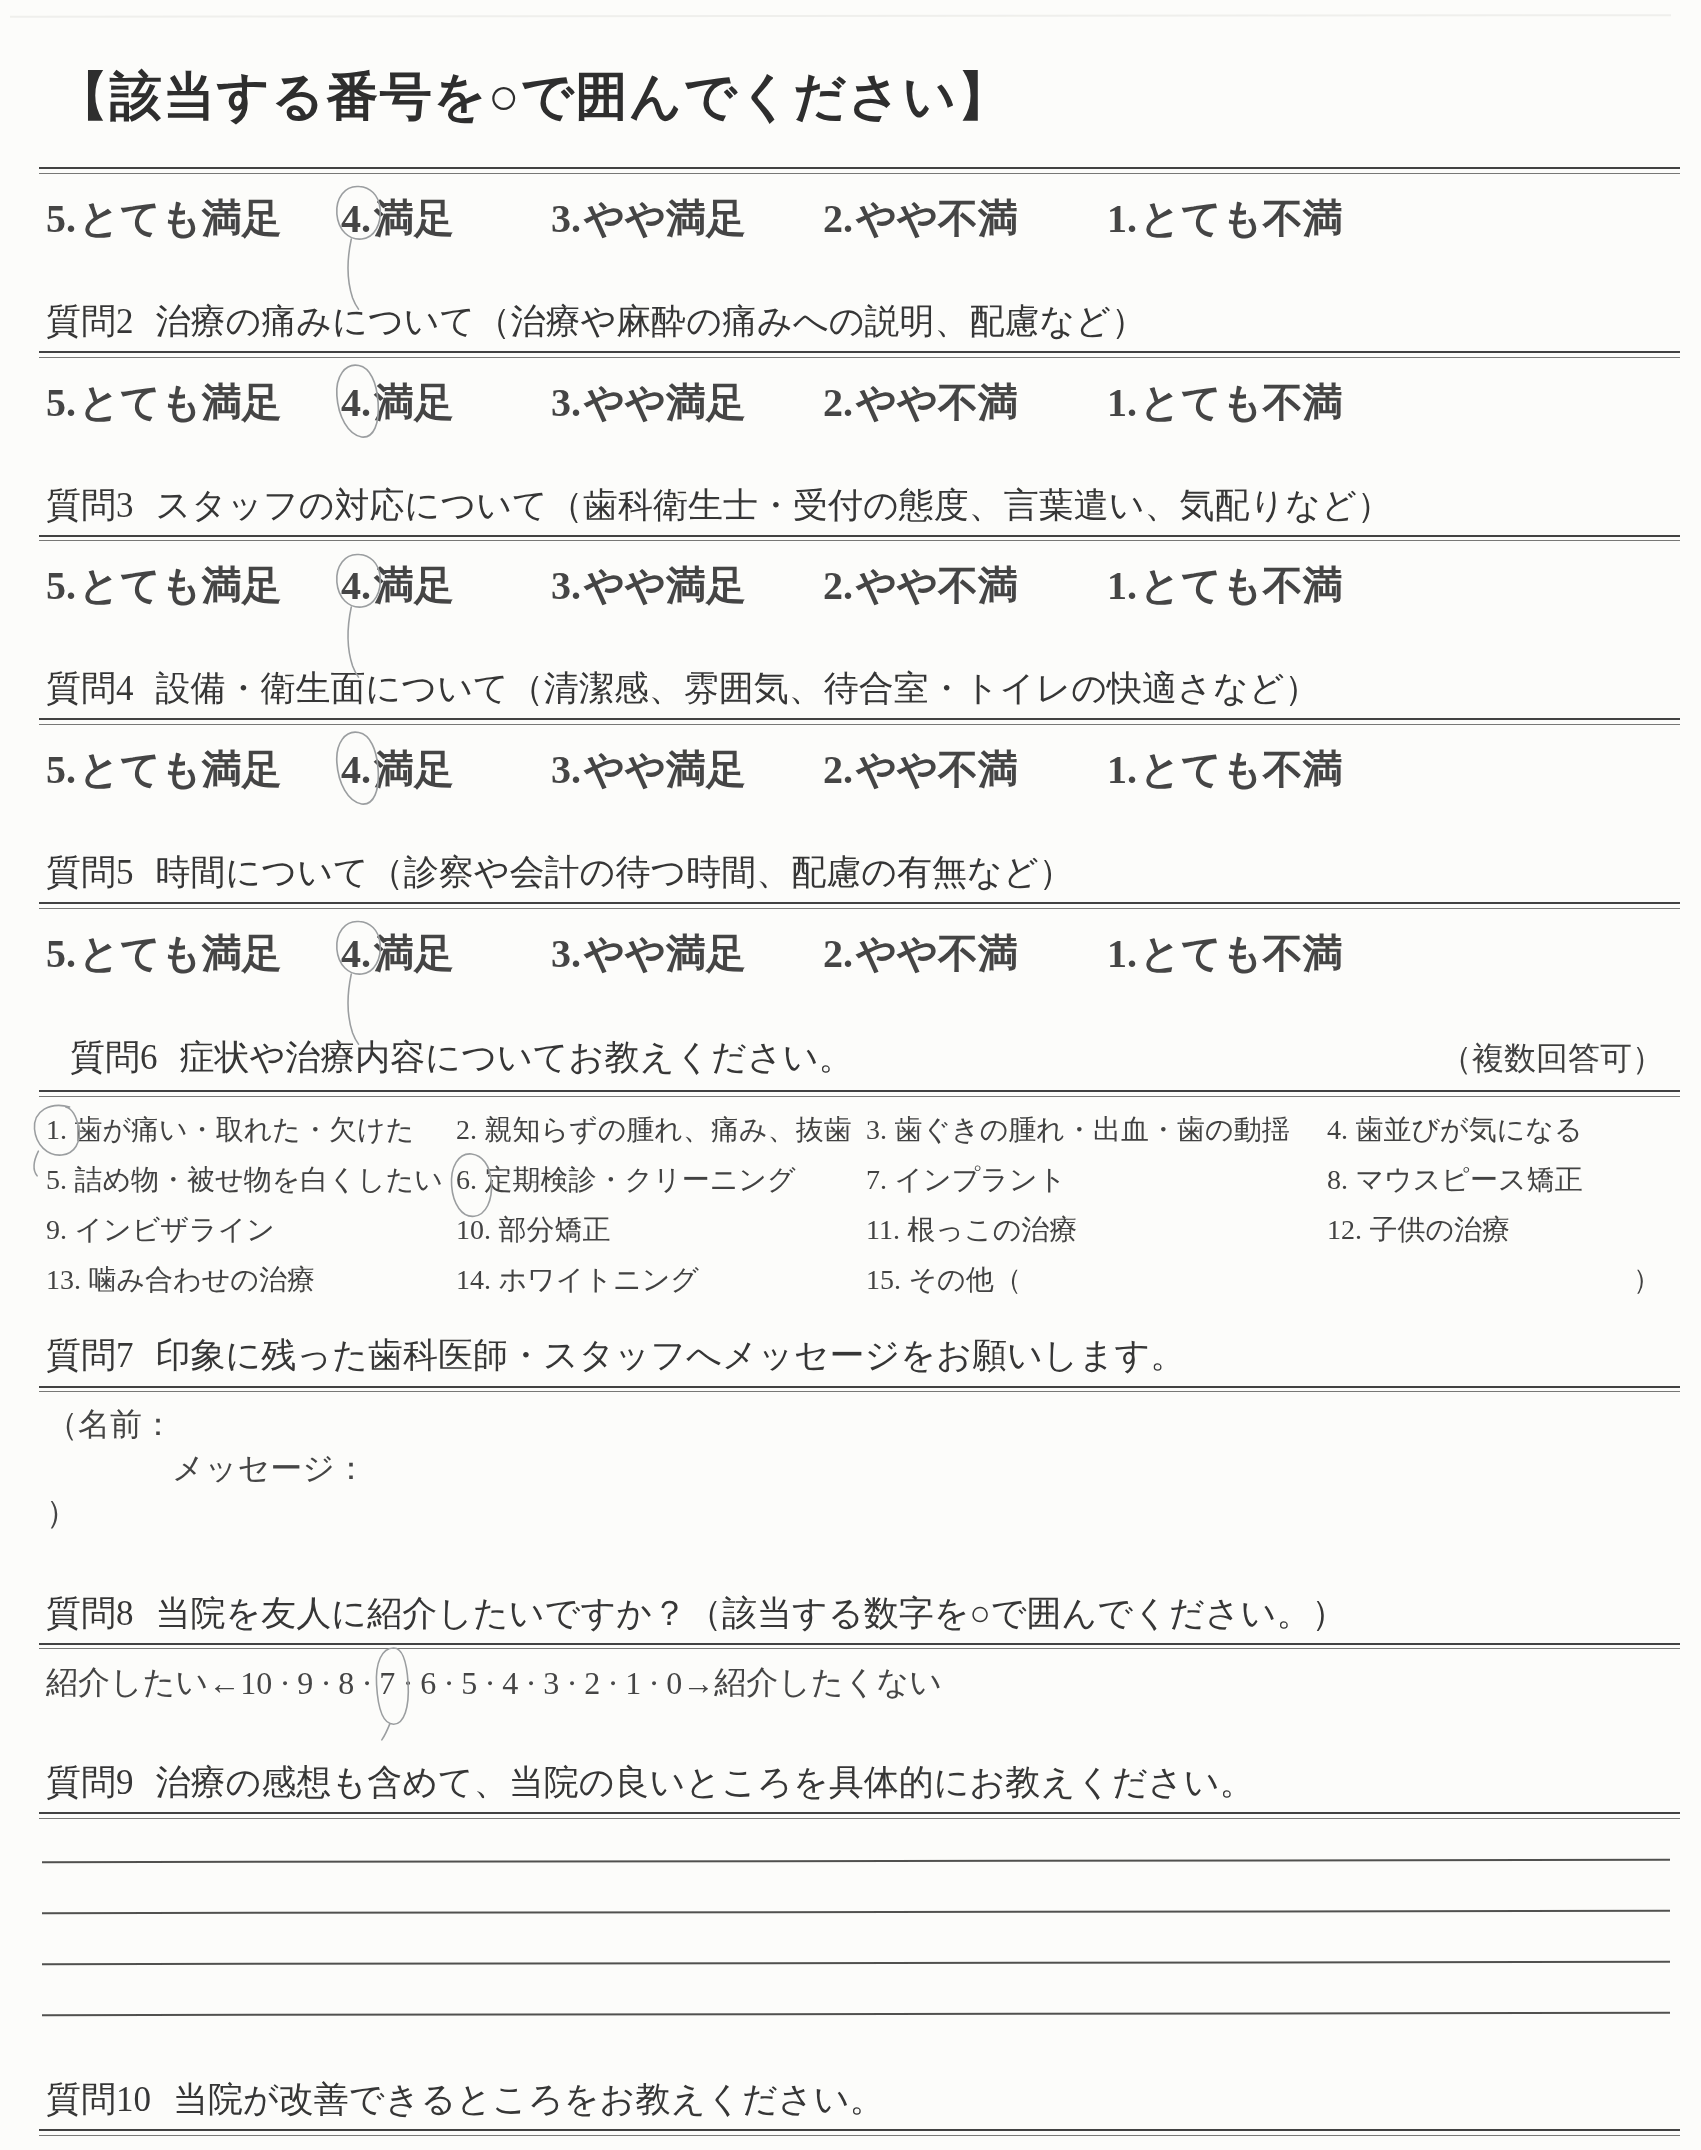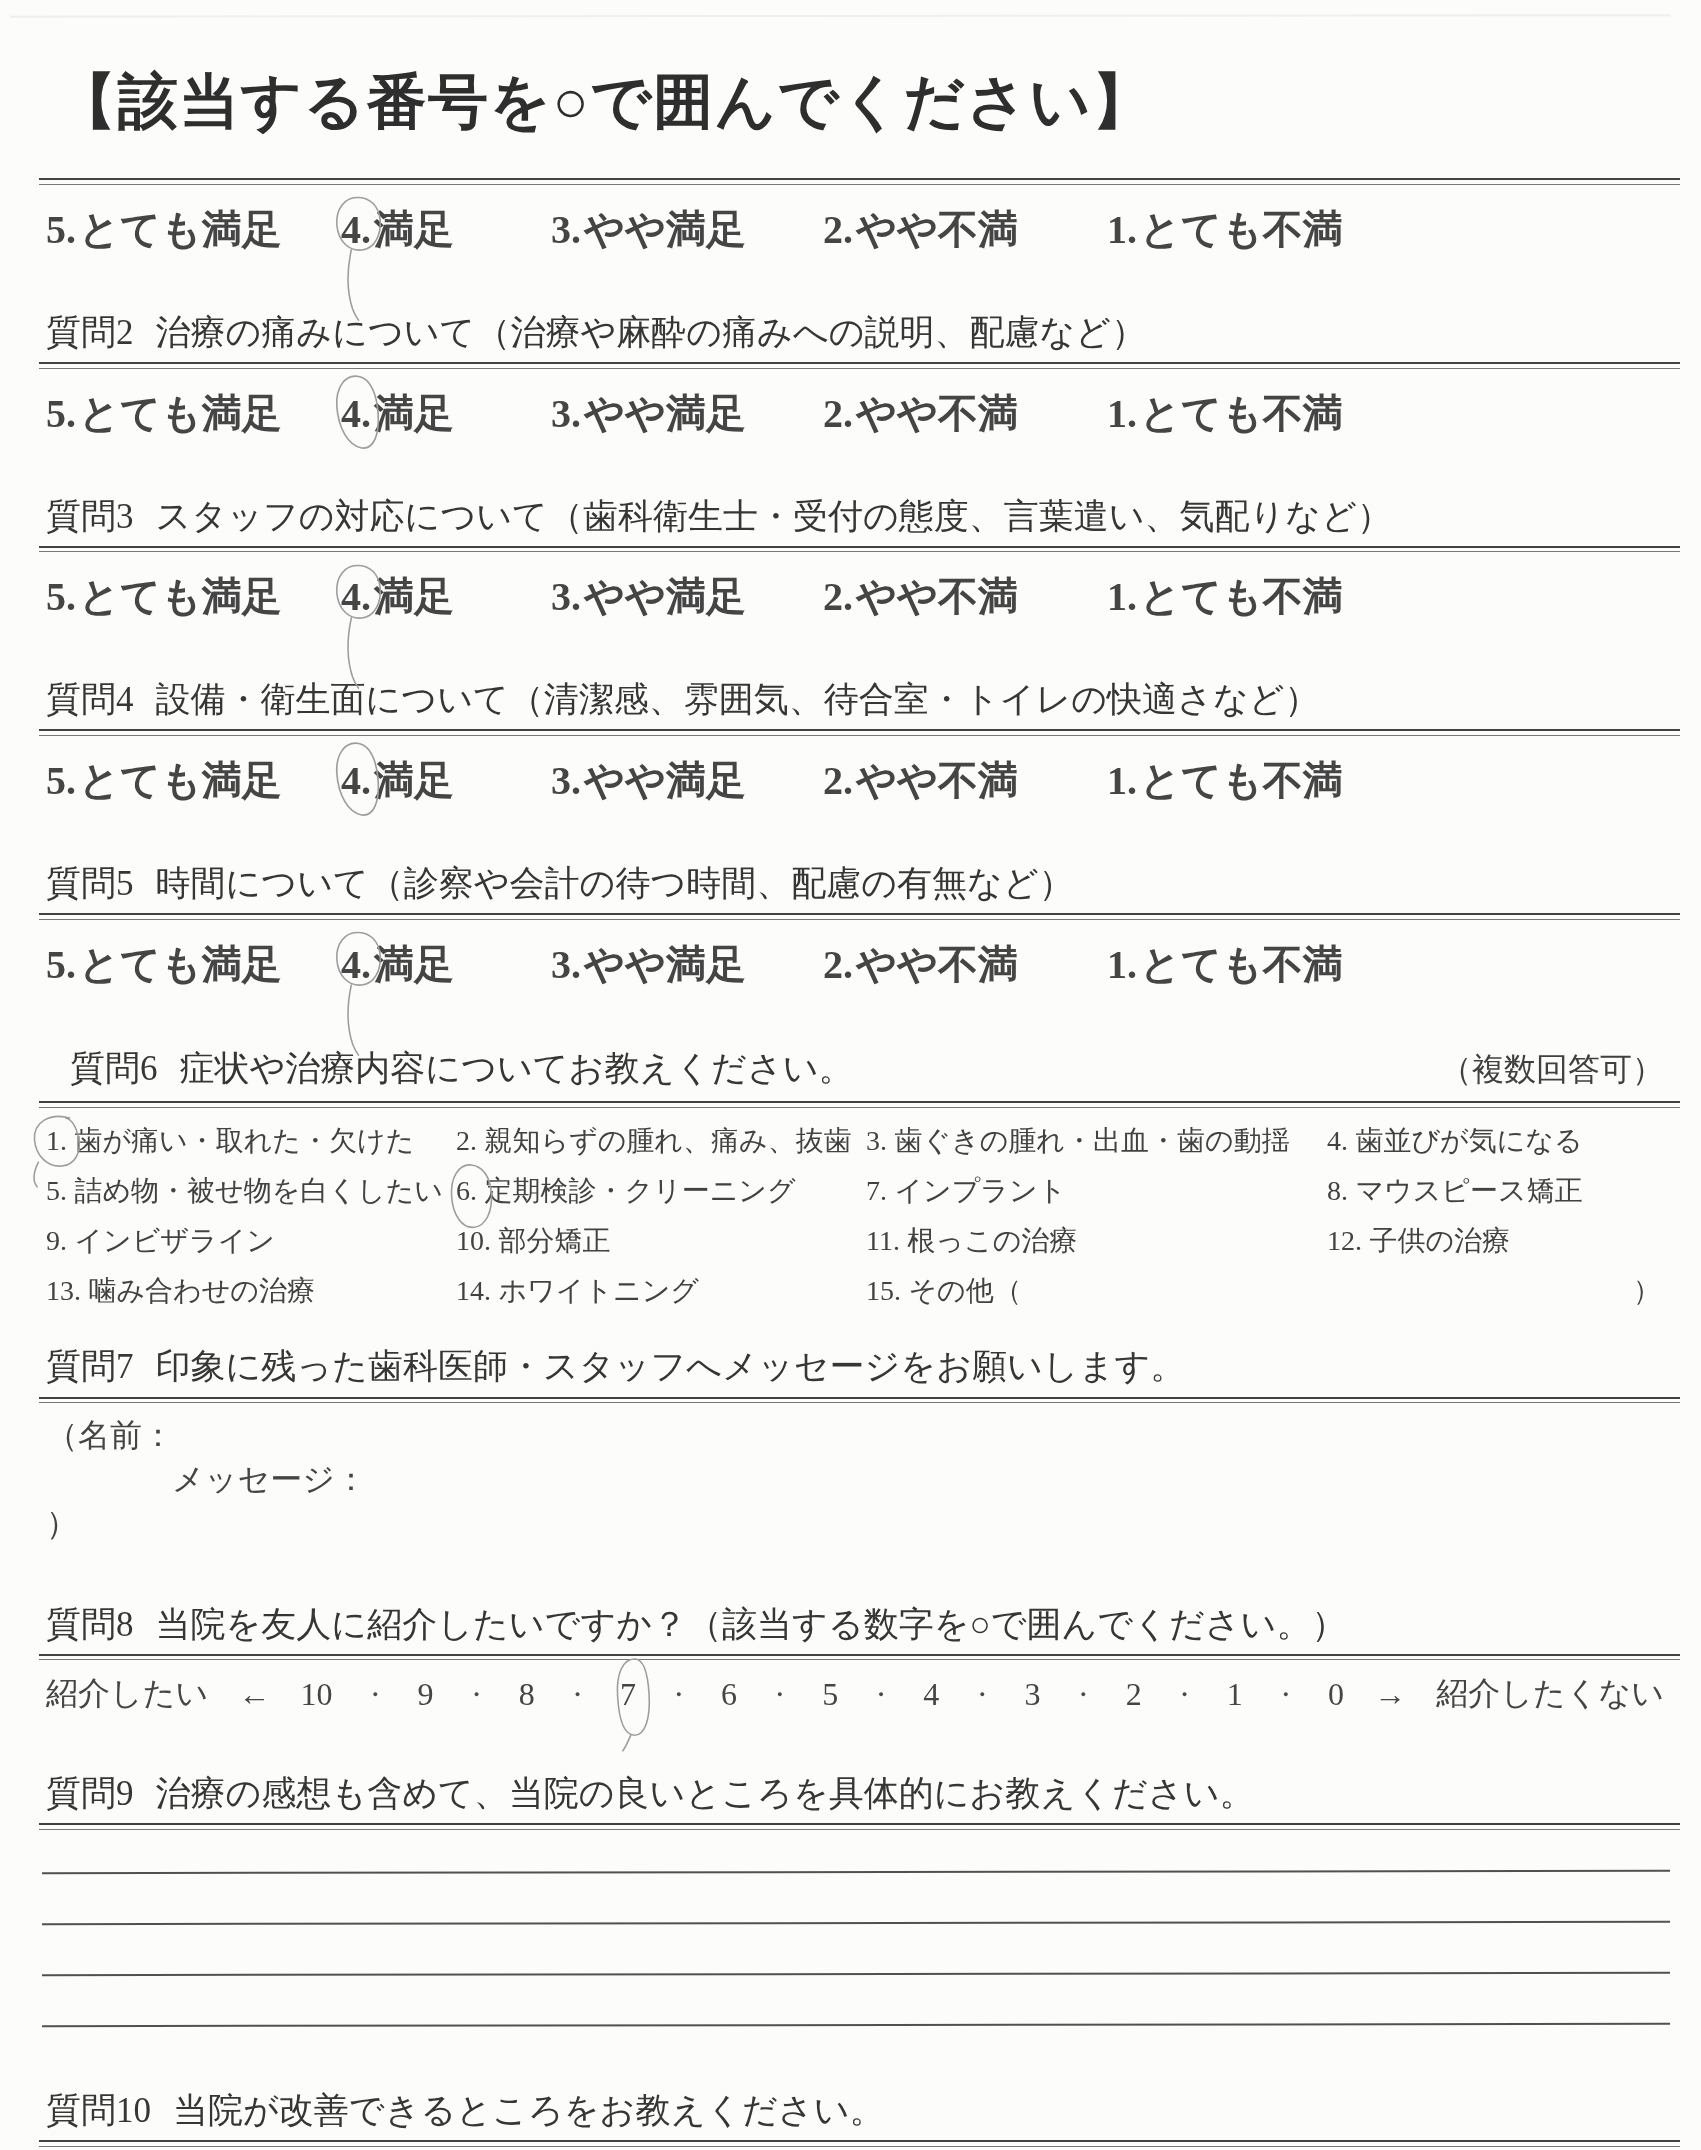--- a/index.html
+++ b/index.html
@@ -2,21 +2,21 @@
 <html style="font-size:11.8px"><head>
 <meta charset="utf-8">
 <style>
   html,body{margin:0;padding:0;background:#e8e8e6;}
   .page{
     width:1701px;height:2151px;background:#fcfcfa;position:relative;
     box-sizing:border-box;padding:62px 37px 0 46px;color:#3e3e3e;
     font-family:"Liberation Serif","DejaVu Serif",serif;overflow:hidden;
   }
   .scan-line{position:absolute;top:14.8px;left:10.3px;right:29.5px;height:2.2px;background:#efefec;transform:rotate(-0.06deg);}
-  .title{font-size:60px;font-weight:bold;letter-spacing:1.5px;margin:0 0 35px 10.3px;color:#2e2e2e;}
+  .title{font-size:52px;font-weight:bold;letter-spacing:1.5px;margin:0 0 35px 10.3px;color:#2e2e2e;}
   .qsec{margin-bottom:56px;}
   .q-head{font-size:35px;line-height:1.15;color:#363636;display:flex;}
   .q-head .q-id{flex:none;margin-right:22px;}
   .q-head-row{display:flex;justify-content:space-between;align-items:baseline;margin-left:24px;}
   .rule{height:3.7px;border-top:2.2px solid #424242;border-bottom:1.5px solid #787876;margin:8.9px -16px 0 -7.4px;}
   .options{display:flex;margin-top:17px;font-size:40px;color:#454545;font-weight:bold;}
   .opt{flex:none;white-space:nowrap;}
   .opt .lbl{margin-left:3px;}
   .w0{width:295px;} .w1{width:210px;} .w2{width:272px;} .w3{width:284px;} .w4{width:auto;}
   .circle-wrap{position:relative;display:inline-block;}
@@ -32,21 +32,21 @@
   .q6-item{white-space:nowrap;}
   .q6-item .num{margin-right:7.4px;}
   .q6-close{text-align:right;padding-right:3px;}
   .sec-q6{margin-bottom:37px;}
   
   .q7-row{display:flex;font-size:32px;margin-top:10.3px;color:#454545;flex-direction:column;}
   .q7-msg{margin-left:126px;}
   .q7-spacer{flex:1;}
   .sec-q7{margin-bottom:59px;}
   
-  .q8-row{display:flex;justify-content:space-between;align-items:center;margin-top:11.8px;font-size:32px;color:#454545;}
+  .q8-row{display:flex;align-items:center;margin-top:11.8px;font-size:32px;color:#454545;}
   .q8-dot{font-size:25px;color:#4a4a4a;}
   .sec-q8{margin-bottom:58px;}
   
   .blank-line{height:0;border-top:2.2px solid #51514f;margin:49px -5.9px 0 -4.4px;transform:rotate(-0.08deg);}
   .blank-line.first{margin-top:41px;}
   .sec-q9{margin-bottom:65px;}
   .sec-q10{margin-bottom:0;}
 </style>
 </head>
 <body>

